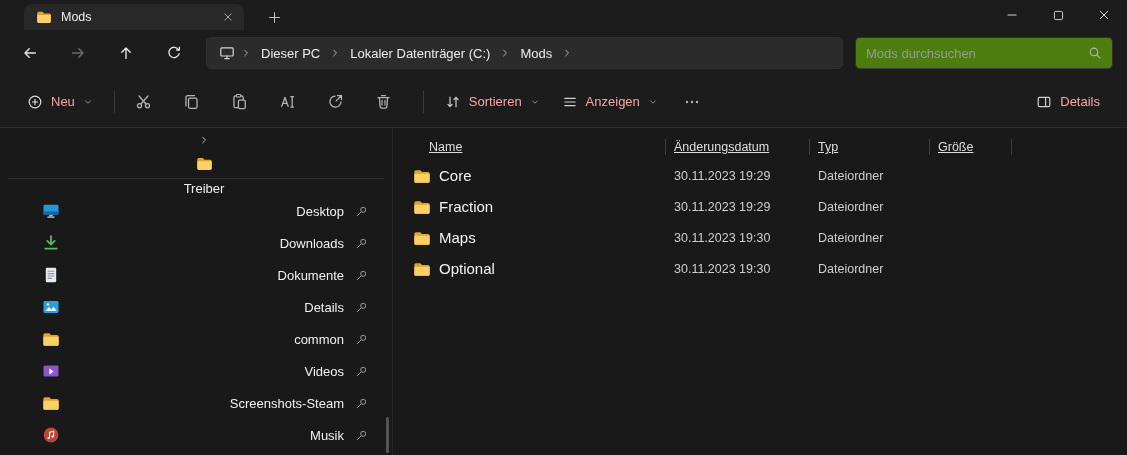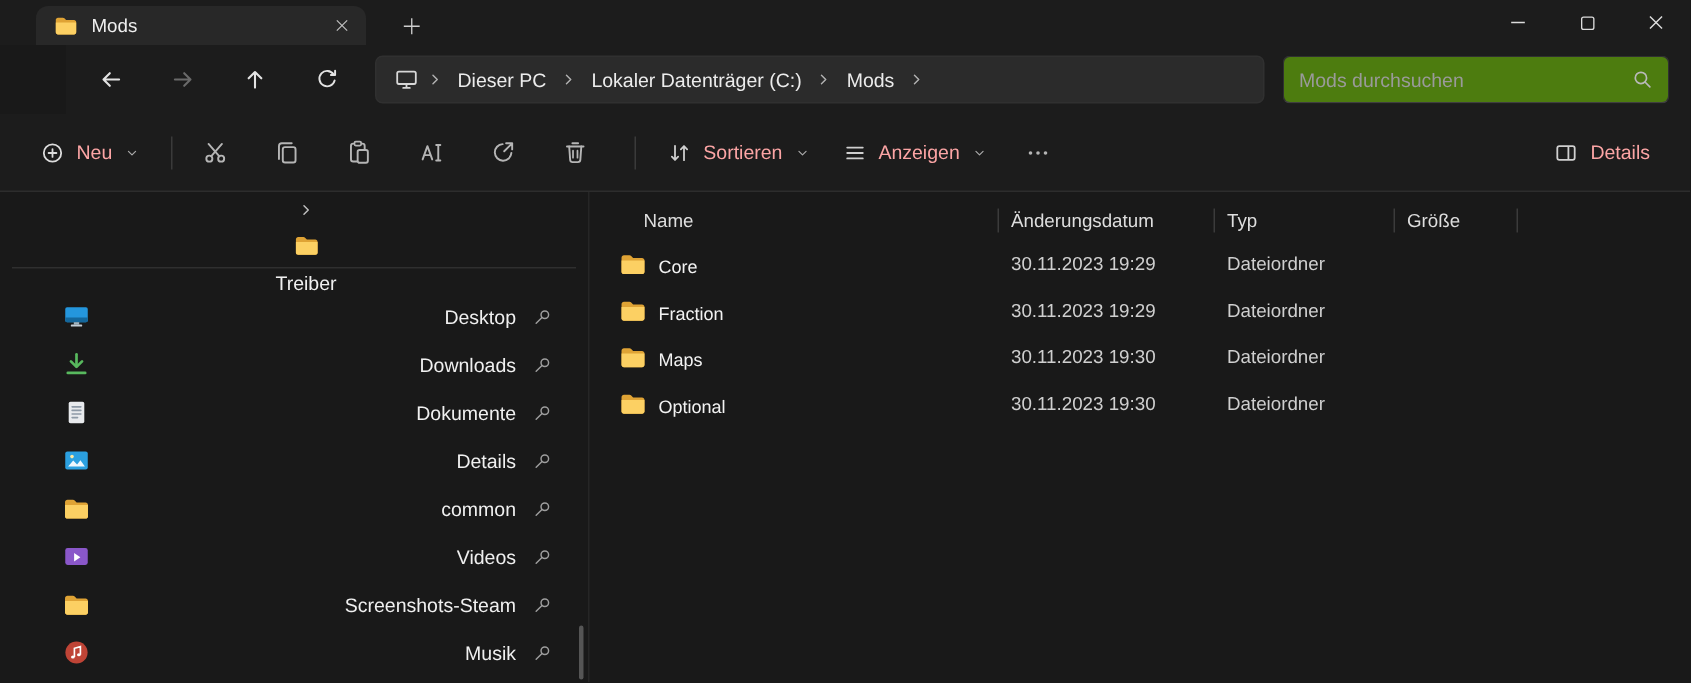--- a/index.html
+++ b/index.html
@@ -15,21 +15,21 @@
   .titlebar{height:30px;background:#1c1c1c;display:flex;align-items:flex-end;position:relative;}
   .tab{margin-left:24px;width:220px;height:26px;background:#282828;border-radius:8px 8px 0 0;
        display:flex;align-items:center;gap:9px;padding:0 6px 0 12px;}
   .tab-title{flex:1;font-size:12.5px;color:#efefef;white-space:nowrap;overflow:hidden;}
   .tab-close{width:20px;height:20px;border-radius:4px;display:flex;align-items:center;justify-content:center;color:#bdbdbd;}
   .newtab{width:28px;height:26px;margin-left:16px;display:flex;align-items:center;justify-content:center;color:#cfcfcf;}
   .win-controls{position:absolute;right:0;top:0;height:30px;display:flex;}
   .win-btn{width:46px;height:30px;display:flex;align-items:center;justify-content:center;color:#dcdcdc;}
 
   
-  .navbar{height:46px;background:#1c1c1c;display:flex;align-items:center;padding:0 14px 0 10px;margin-left:44px;}
+  .navbar{height:46px;background:#1c1c1c;display:flex;align-items:center;padding:0 14px 0 10px;}
   .nav-btn{width:40px;height:34px;border-radius:5px;display:flex;align-items:center;justify-content:center;
            color:#e3e3e3;margin-right:8px;flex:0 0 auto;}
   .nav-btn.disabled{color:#6a6a6a;}
   .addressbar{flex:1;height:32px;background:#2b2b2b;border-radius:5px;margin-left:4px;display:flex;
               align-items:center;padding:0 8px;min-width:0;border:1px solid #303030;}
   .crumb{padding:4px 7px;border-radius:4px;color:#ececec;white-space:nowrap;font-size:13px;}
   .crumb-chev{color:#b0b0b0;padding:0 2px;display:flex;align-items:center;}
   .loc-icon{color:#d8d8d8;margin:0 3px 0 4px;}
   .searchbox{width:258px;height:32px;background:#4d7c0f;border-radius:5px;margin-left:12px;display:flex;
              align-items:center;padding:0 10px;border:1px solid #303030;border-bottom-color:#3f3f3f;flex:0 0 auto;}
@@ -55,28 +55,28 @@
   .tree-chev{color:#c0c0c0;display:flex;}
   .sb-label{font-size:13px;color:#f0f0f0;white-space:nowrap;}
   .sb-sep{height:1px;background:#2f2f2f;margin:14px 8px 16px 8px;}
   .pin-item{height:32px;display:flex;align-items:center;gap:11px;padding:0 20px 0 38px;border-radius:5px;margin:0 4px;}
   .pin-item .sb-label{flex:1;text-align:right;}
   .pin-glyph{color:#9d9d9d;display:flex;}
   .sb-thumb{position:absolute;right:3px;bottom:2px;width:3px;height:36px;border-radius:2px;background:#555;}
 
   .main{flex:1;padding-top:6px;min-width:0;}
   .list-header{display:flex;height:26px;align-items:center;color:#dedede;font-size:12.5px;}
-  .col{position:relative;height:100%;display:flex;align-items:center;}
+  .col{position:relative;height:100%;display:flex;align-items:center;text-decoration:underline;}
   .col-name{width:273px;padding-left:36px;}
   .col-date{width:144px;padding-left:8px;}
   .col-type{width:120px;padding-left:8px;}
   .col-size{width:82px;padding-left:8px;}
   .col-div{position:absolute;right:0;top:5px;width:1px;height:16px;background:#3b3b3b;}
   .file-row{display:flex;height:31px;align-items:center;border-radius:4px;}
-  .cell-name{width:273px;display:flex;align-items:flex-end;gap:8px;padding-left:20px;color:#f2f2f2;font-size:12px;white-space:nowrap;}
+  .cell-name{width:273px;display:flex;align-items:flex-start;gap:8px;padding-left:20px;color:#f2f2f2;font-size:15px;white-space:nowrap;}
   .cell-date{width:144px;padding-left:8px;color:#cfcfcf;font-size:12.5px;white-space:nowrap;}
   .cell-type{width:120px;padding-left:8px;color:#cfcfcf;font-size:12.5px;white-space:nowrap;}
   .cell-size{width:82px;padding-left:8px;color:#cfcfcf;font-size:12.5px;}
 </style>
 </head>
 <body>
 
 <svg width="0" height="0" style="position:absolute" aria-hidden="true">
   <defs>
     <symbol id="i-folder" viewBox="0 0 20 20">

